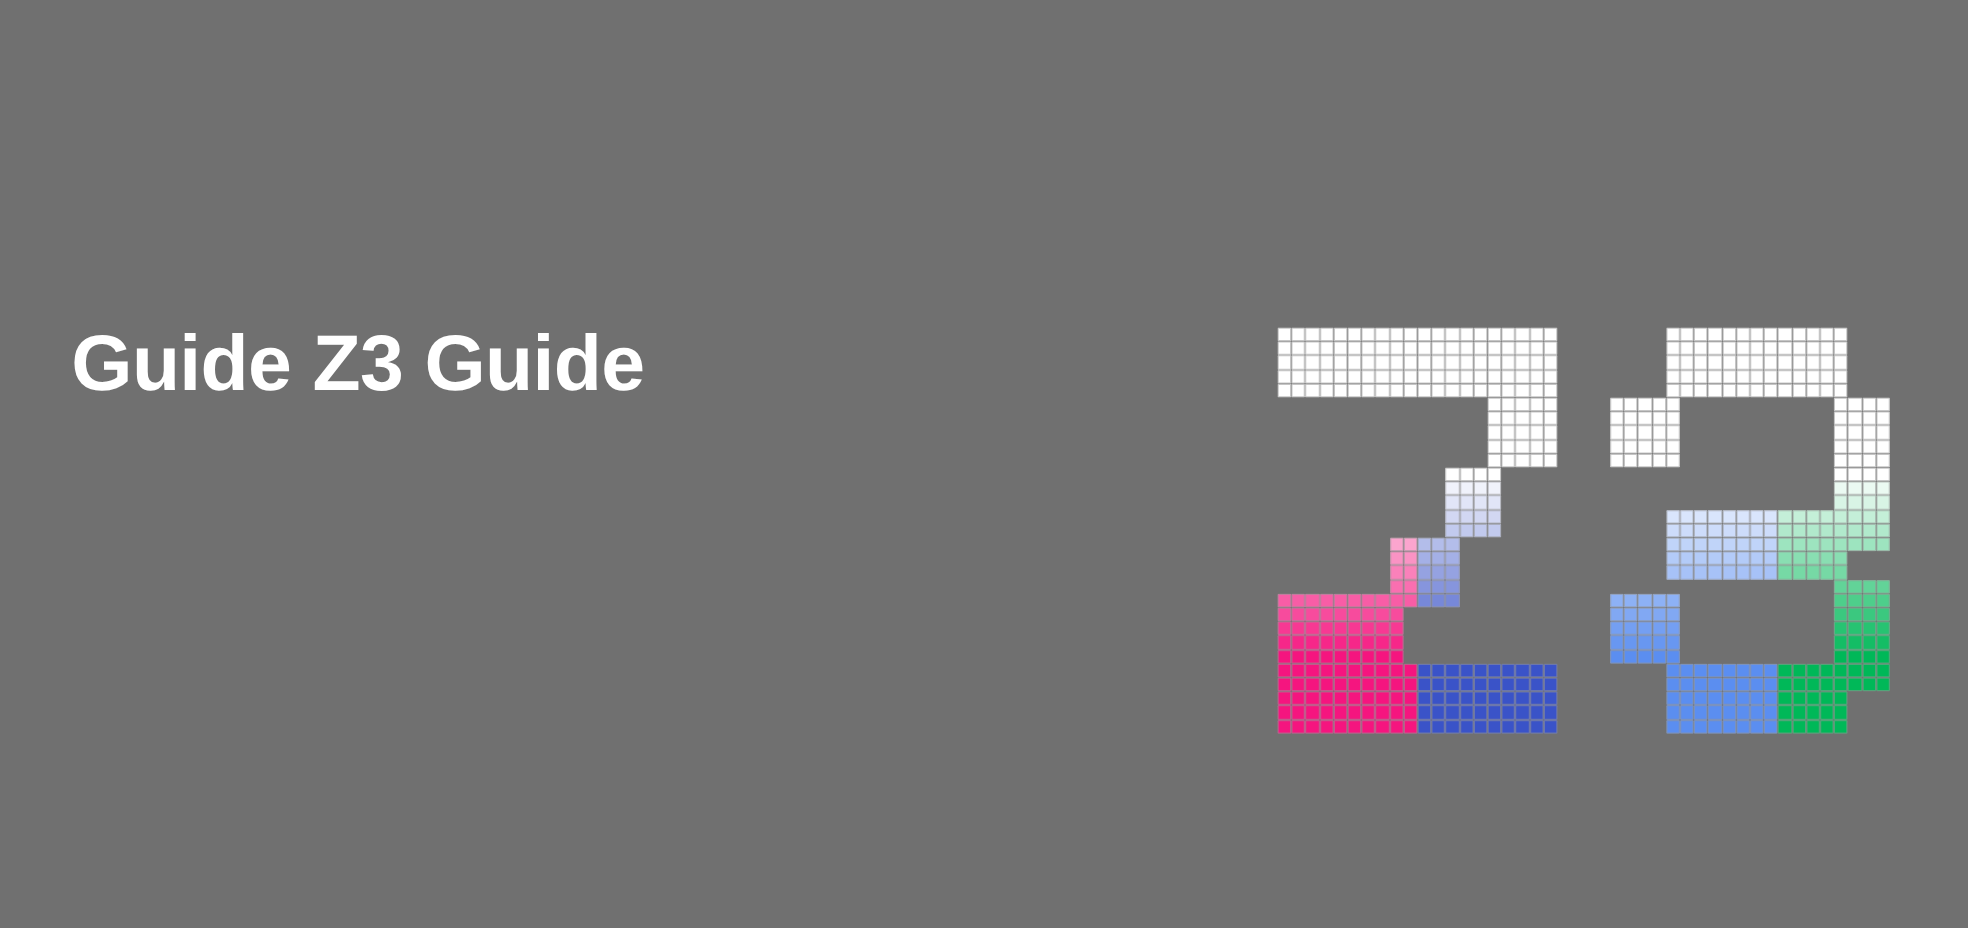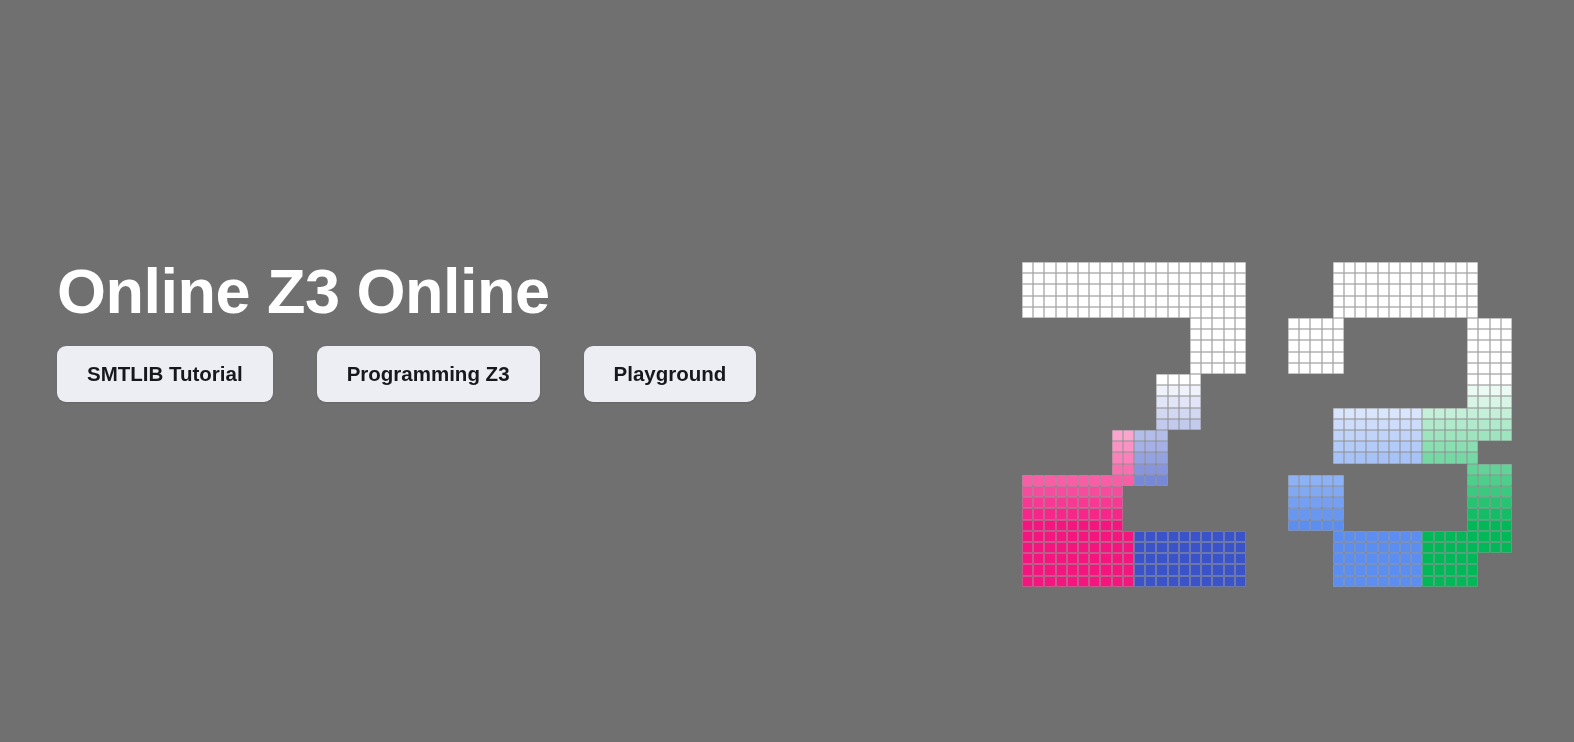--- a/index.html
+++ b/index.html
@@ -88,27 +88,22 @@
     border: 1px solid rgba(150,150,150,0.55);
     border-radius: 1px;
   }
 </style>
 </head>
 <body>
 
 <div id="hero">
 
   <div id="hero-text">
-    <h1 id="page-title">Online Z3 Online</h1>
-
-    <div id="button-row">
-      <button class="hero-button">SMTLIB Tutorial</button>
-      <button class="hero-button">Programming Z3</button>
-      <button class="hero-button">Playground</button>
-    </div>
+    <h1 id="page-title">Guide Z3 Guide</h1>
+
   </div>
 
   <div id="logo">
     <div class="glyph" id="glyph-z">
         <div class="px" style="left: 0px; top: 0px; background: rgb(255, 255, 255);"></div>
         <div class="px" style="left: 11.2px; top: 0px; background: rgb(255, 255, 255);"></div>
         <div class="px" style="left: 22.4px; top: 0px; background: rgb(255, 255, 255);"></div>
         <div class="px" style="left: 33.6px; top: 0px; background: rgb(255, 255, 255);"></div>
         <div class="px" style="left: 44.8px; top: 0px; background: rgb(255, 255, 255);"></div>
         <div class="px" style="left: 56px; top: 0px; background: rgb(255, 255, 255);"></div>

